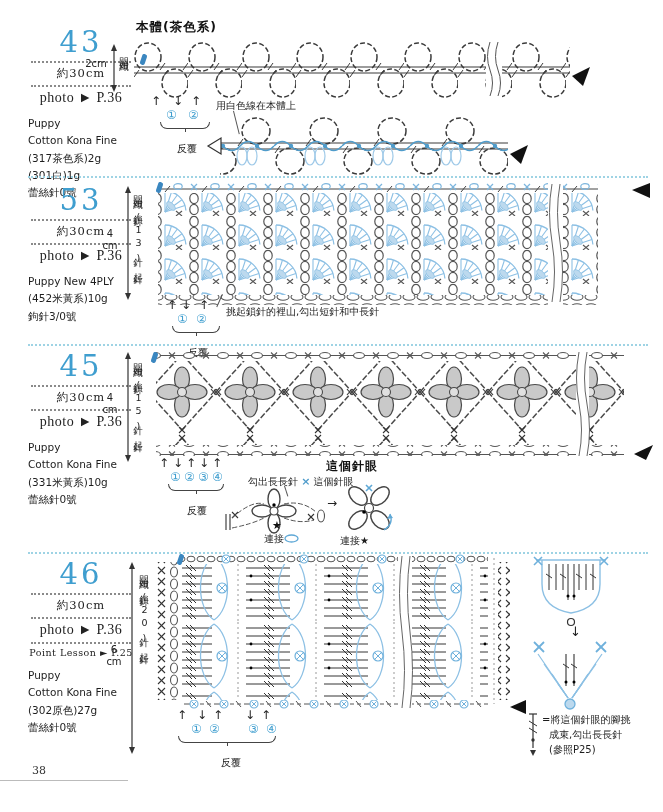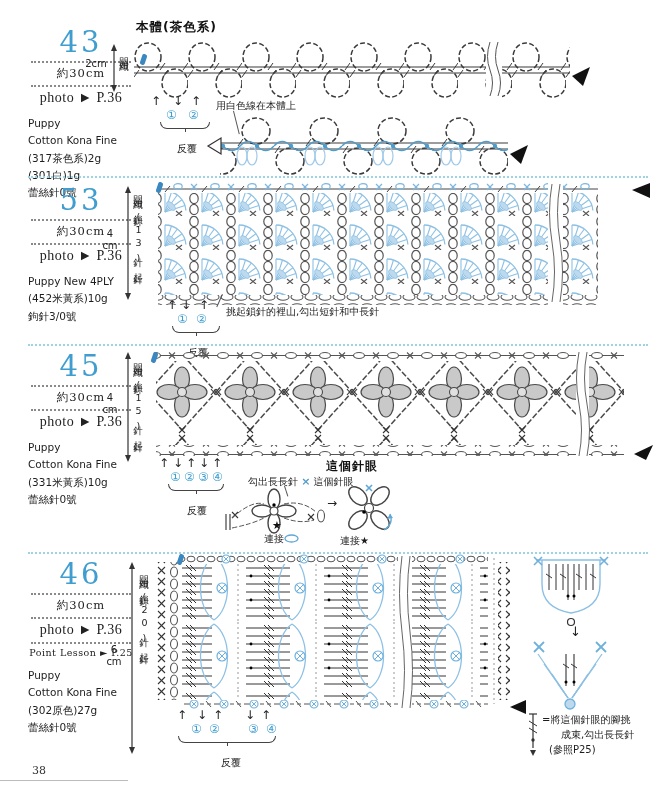--- a/index.html
+++ b/index.html
@@ -463,21 +463,21 @@
   <svg class="abs" style="left:526px;top:712px" width="14" height="44" viewBox="0 0 14 44">
     <line x1="3" y1="2" x2="11" y2="2" stroke="#333" stroke-width="1.2"></line>
     <line x1="7" y1="2" x2="7" y2="36" stroke="#333" stroke-width="1.2"></line>
     <line x1="3" y1="9" x2="11" y2="14" stroke="#333"></line>
     <line x1="3" y1="16" x2="11" y2="21" stroke="#333"></line>
     <circle cx="7" cy="28" r="1.7" fill="#333"></circle>
     <polygon points="7,44 4,38 10,38" fill="#333"></polygon>
   </svg>
   <div class="abs note" style="left:542px;top:712px;width:118px;line-height:1.5">
     <div>=將這個針眼的腳挑</div>
-    <div style="margin-left:19px">成束,勾出長長針</div>
+    <div style="margin-left:7px">成束,勾出長長針</div>
     <div style="margin-left:7px">(參照P25)</div>
   </div>
 
   <div class="abs steps" style="left:176px;top:708px;width:110px">
     <div>
       <span class="arw">↑</span><span class="arw" style="margin-left:8px">↓</span><span class="arw" style="margin-left:4px">↑</span><span class="arw" style="margin-left:20px">↓</span><span class="arw" style="margin-left:4px">↑</span>
     </div>
     <div>
       <span class="cnum" style="margin-left:14px">①</span><span class="cnum" style="margin-left:5px">②</span><span class="cnum" style="margin-left:26px">③</span><span class="cnum" style="margin-left:5px">④</span>
     </div>

